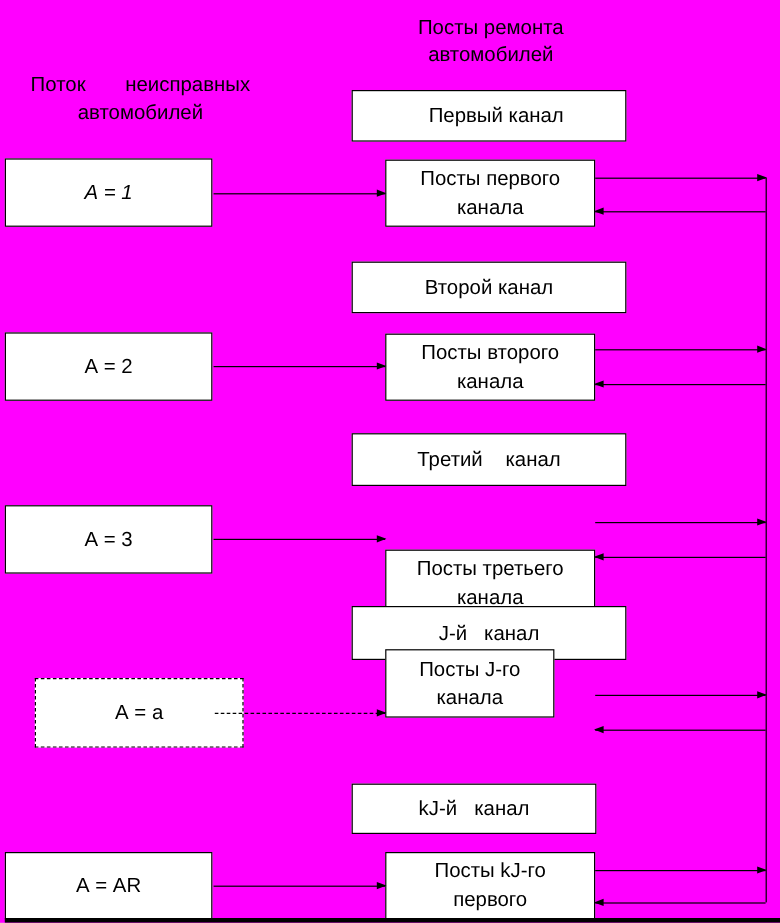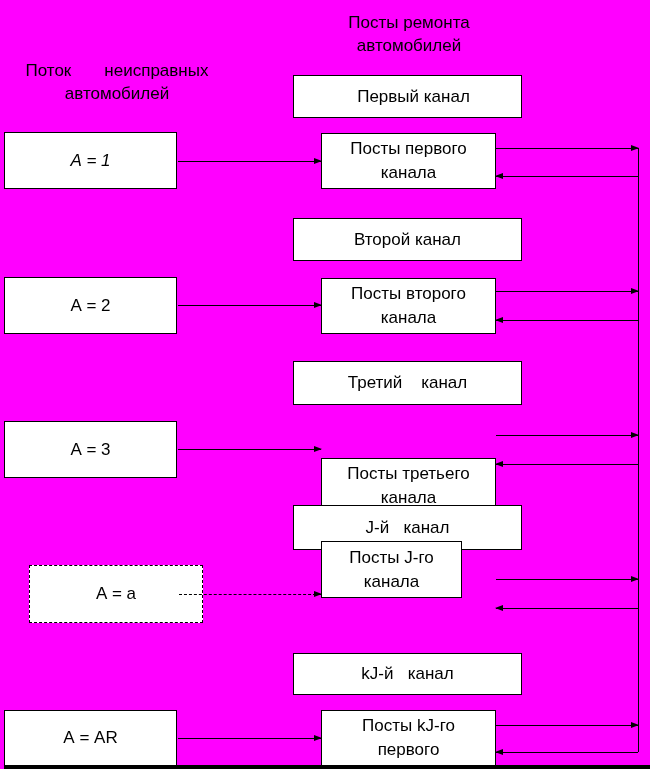--- a/index.html
+++ b/index.html
@@ -102,21 +102,21 @@
   <div class="h-line arr-l" style="left:496px;top:464px;width:142px;"></div>
 
   <div class="box dashed" style="left:4px;top:565px;width:174px;height:58px;margin-left:25px;">А = а</div>
   <div class="box" style="left:293px;top:505px;width:229px;height:45px;">J-й   канал</div>
   <div class="box" style="left:321px;top:541px;width:141px;height:57px;">Посты J-го канала</div>
   <div class="h-line dashed arr-r" style="left:179px;top:594px;width:142px;"></div>
   <div class="h-line arr-r" style="left:496px;top:579px;width:142px;"></div>
   <div class="h-line arr-l" style="left:496px;top:608px;width:142px;"></div>
 
   <div class="box" style="left:4px;top:710px;width:173px;height:56px;">А = AR</div>
-  <div class="box" style="left:293px;top:653px;width:229px;height:42px;">kJ-й   канал</div>
+  <div class="box" style="left:293px;top:653px;width:204px;height:42px;">kJ-й   канал</div>
   <div class="box" style="left:321px;top:710px;width:175px;height:56px;">Посты kJ-го
 первого</div>
   <div class="h-line arr-r" style="left:178px;top:738px;width:143px;"></div>
   <div class="h-line arr-r" style="left:496px;top:725px;width:142px;"></div>
   <div class="h-line arr-l" style="left:496px;top:752px;width:142px;"></div>
 
   <div class="v-line" style="left:638px;top:148px;height:604px;"></div>
 
   <div class="bottom-strip" style="left:4px;top:765px;width:646px;height:4px;"></div>
 

